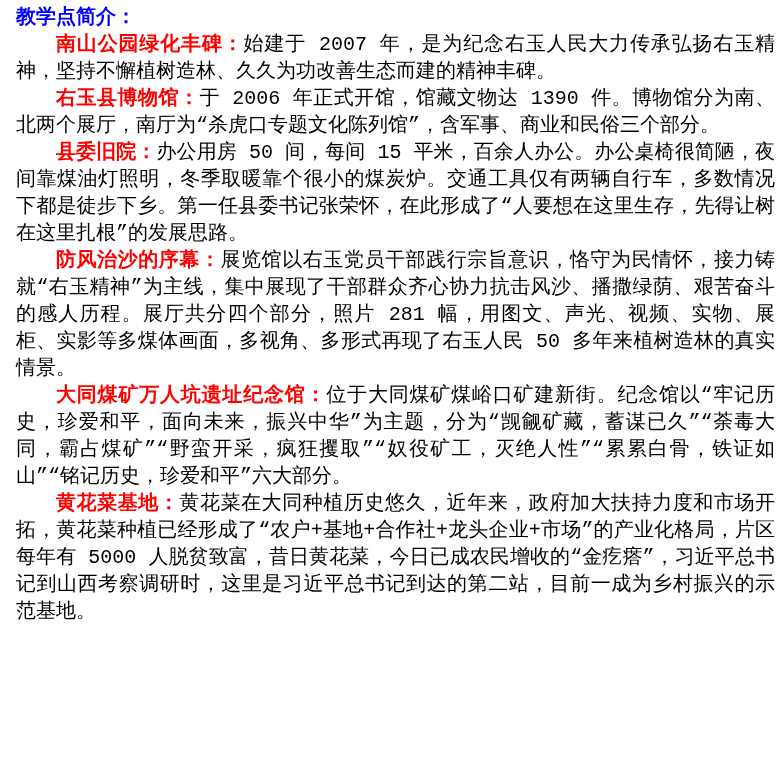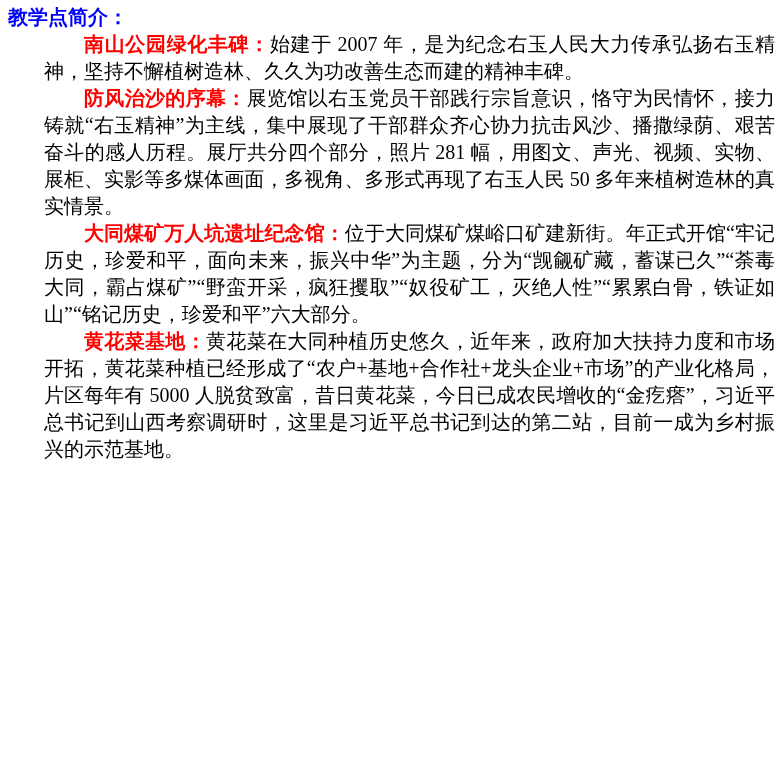--- a/index.html
+++ b/index.html
@@ -5,63 +5,68 @@
   * { margin: 0; padding: 0; box-sizing: border-box; }
   html, body {
     width: 780px;
     height: 759px;
     background: #ffffff;
     overflow: hidden;
   }
   .doc-canvas {
     width: 780px;
     height: 759px;
-    padding: 4px 5px 4px 8px;
-    font-family: Liberation Serif, serif;
+    padding: 4px 5px 4px 16px;
+    font-family: Liberation Mono, monospace;
     font-size: 20px;
     line-height: 27px;
     color: #000000;
     text-align: justify;
     text-justify: inter-ideograph;
   }
   .doc-title {
     color: #0000ff;
     font-weight: bold;
     text-indent: 0;
   }
   p.para {
     text-indent: 2em;
-    margin-left: 36px;
   }
   .lead {
     color: #ff0000;
     font-weight: bold;
   }
 </style>
 </head>
 <body>
 
 <div class="doc-canvas">
 
   <p class="doc-title">教学点简介：</p>
 
   <p class="para">
     <span class="lead">南山公园绿化丰碑：</span><span>始建于 2007 年，是为纪念右玉人民大力传承弘扬右玉精神，坚持不懈植树造林、久久为功改善生态而建的精神丰碑。</span>
   </p>
 
 
 
+  <p class="para">
+    <span class="lead">右玉县博物馆：</span><span>于 2006 年正式开馆，馆藏文物达 1390 件。博物馆分为南、北两个展厅，南厅为“杀虎口专题文化陈列馆”，含军事、商业和民俗三个部分。</span>
+  </p>
 
+  <p class="para">
+    <span class="lead">县委旧院：</span><span>办公用房 50 间，每间 15 平米，百余人办公。办公桌椅很简陋，夜间靠煤油灯照明，冬季取暖靠个很小的煤炭炉。交通工具仅有两辆自行车，多数情况下都是徒步下乡。第一任县委书记张荣怀，在此形成了“人要想在这里生存，先得让树在这里扎根”的发展思路。</span>
+  </p>
 
   <p class="para">
     <span class="lead">防风治沙的序幕：</span><span>展览馆以右玉党员干部践行宗旨意识，恪守为民情怀，接力铸就“右玉精神”为主线，集中展现了干部群众齐心协力抗击风沙、播撒绿荫、艰苦奋斗的感人历程。展厅共分四个部分，照片 281 幅，用图文、声光、视频、实物、展柜、实影等多煤体画面，多视角、多形式再现了右玉人民 50 多年来植树造林的真实情景。</span>
   </p>
 
   <p class="para">
-    <span class="lead">大同煤矿万人坑遗址纪念馆：</span><span>位于大同煤矿煤峪口矿建新街。年正式开馆“牢记历史，珍爱和平，面向未来，振兴中华”为主题，分为“觊觎矿藏，蓄谋已久”“荼毒大同，霸占煤矿”“野蛮开采，疯狂攫取”“奴役矿工，灭绝人性”“累累白骨，铁证如山”“铭记历史，珍爱和平”六大部分。</span>
+    <span class="lead">大同煤矿万人坑遗址纪念馆：</span><span>位于大同煤矿煤峪口矿建新街。纪念馆以“牢记历史，珍爱和平，面向未来，振兴中华”为主题，分为“觊觎矿藏，蓄谋已久”“荼毒大同，霸占煤矿”“野蛮开采，疯狂攫取”“奴役矿工，灭绝人性”“累累白骨，铁证如山”“铭记历史，珍爱和平”六大部分。</span>
   </p>
 
 
   <p class="para">
     <span class="lead">黄花菜基地：</span><span>黄花菜在大同种植历史悠久，近年来，政府加大扶持力度和市场开拓，黄花菜种植已经形成了“农户+基地+合作社+龙头企业+市场”的产业化格局，片区每年有 5000 人脱贫致富，昔日黄花菜，今日已成农民增收的“金疙瘩”，习近平总书记到山西考察调研时，这里是习近平总书记到达的第二站，目前一成为乡村振兴的示范基地。</span>
   </p>
 
 </div>
 
 </body></html>

